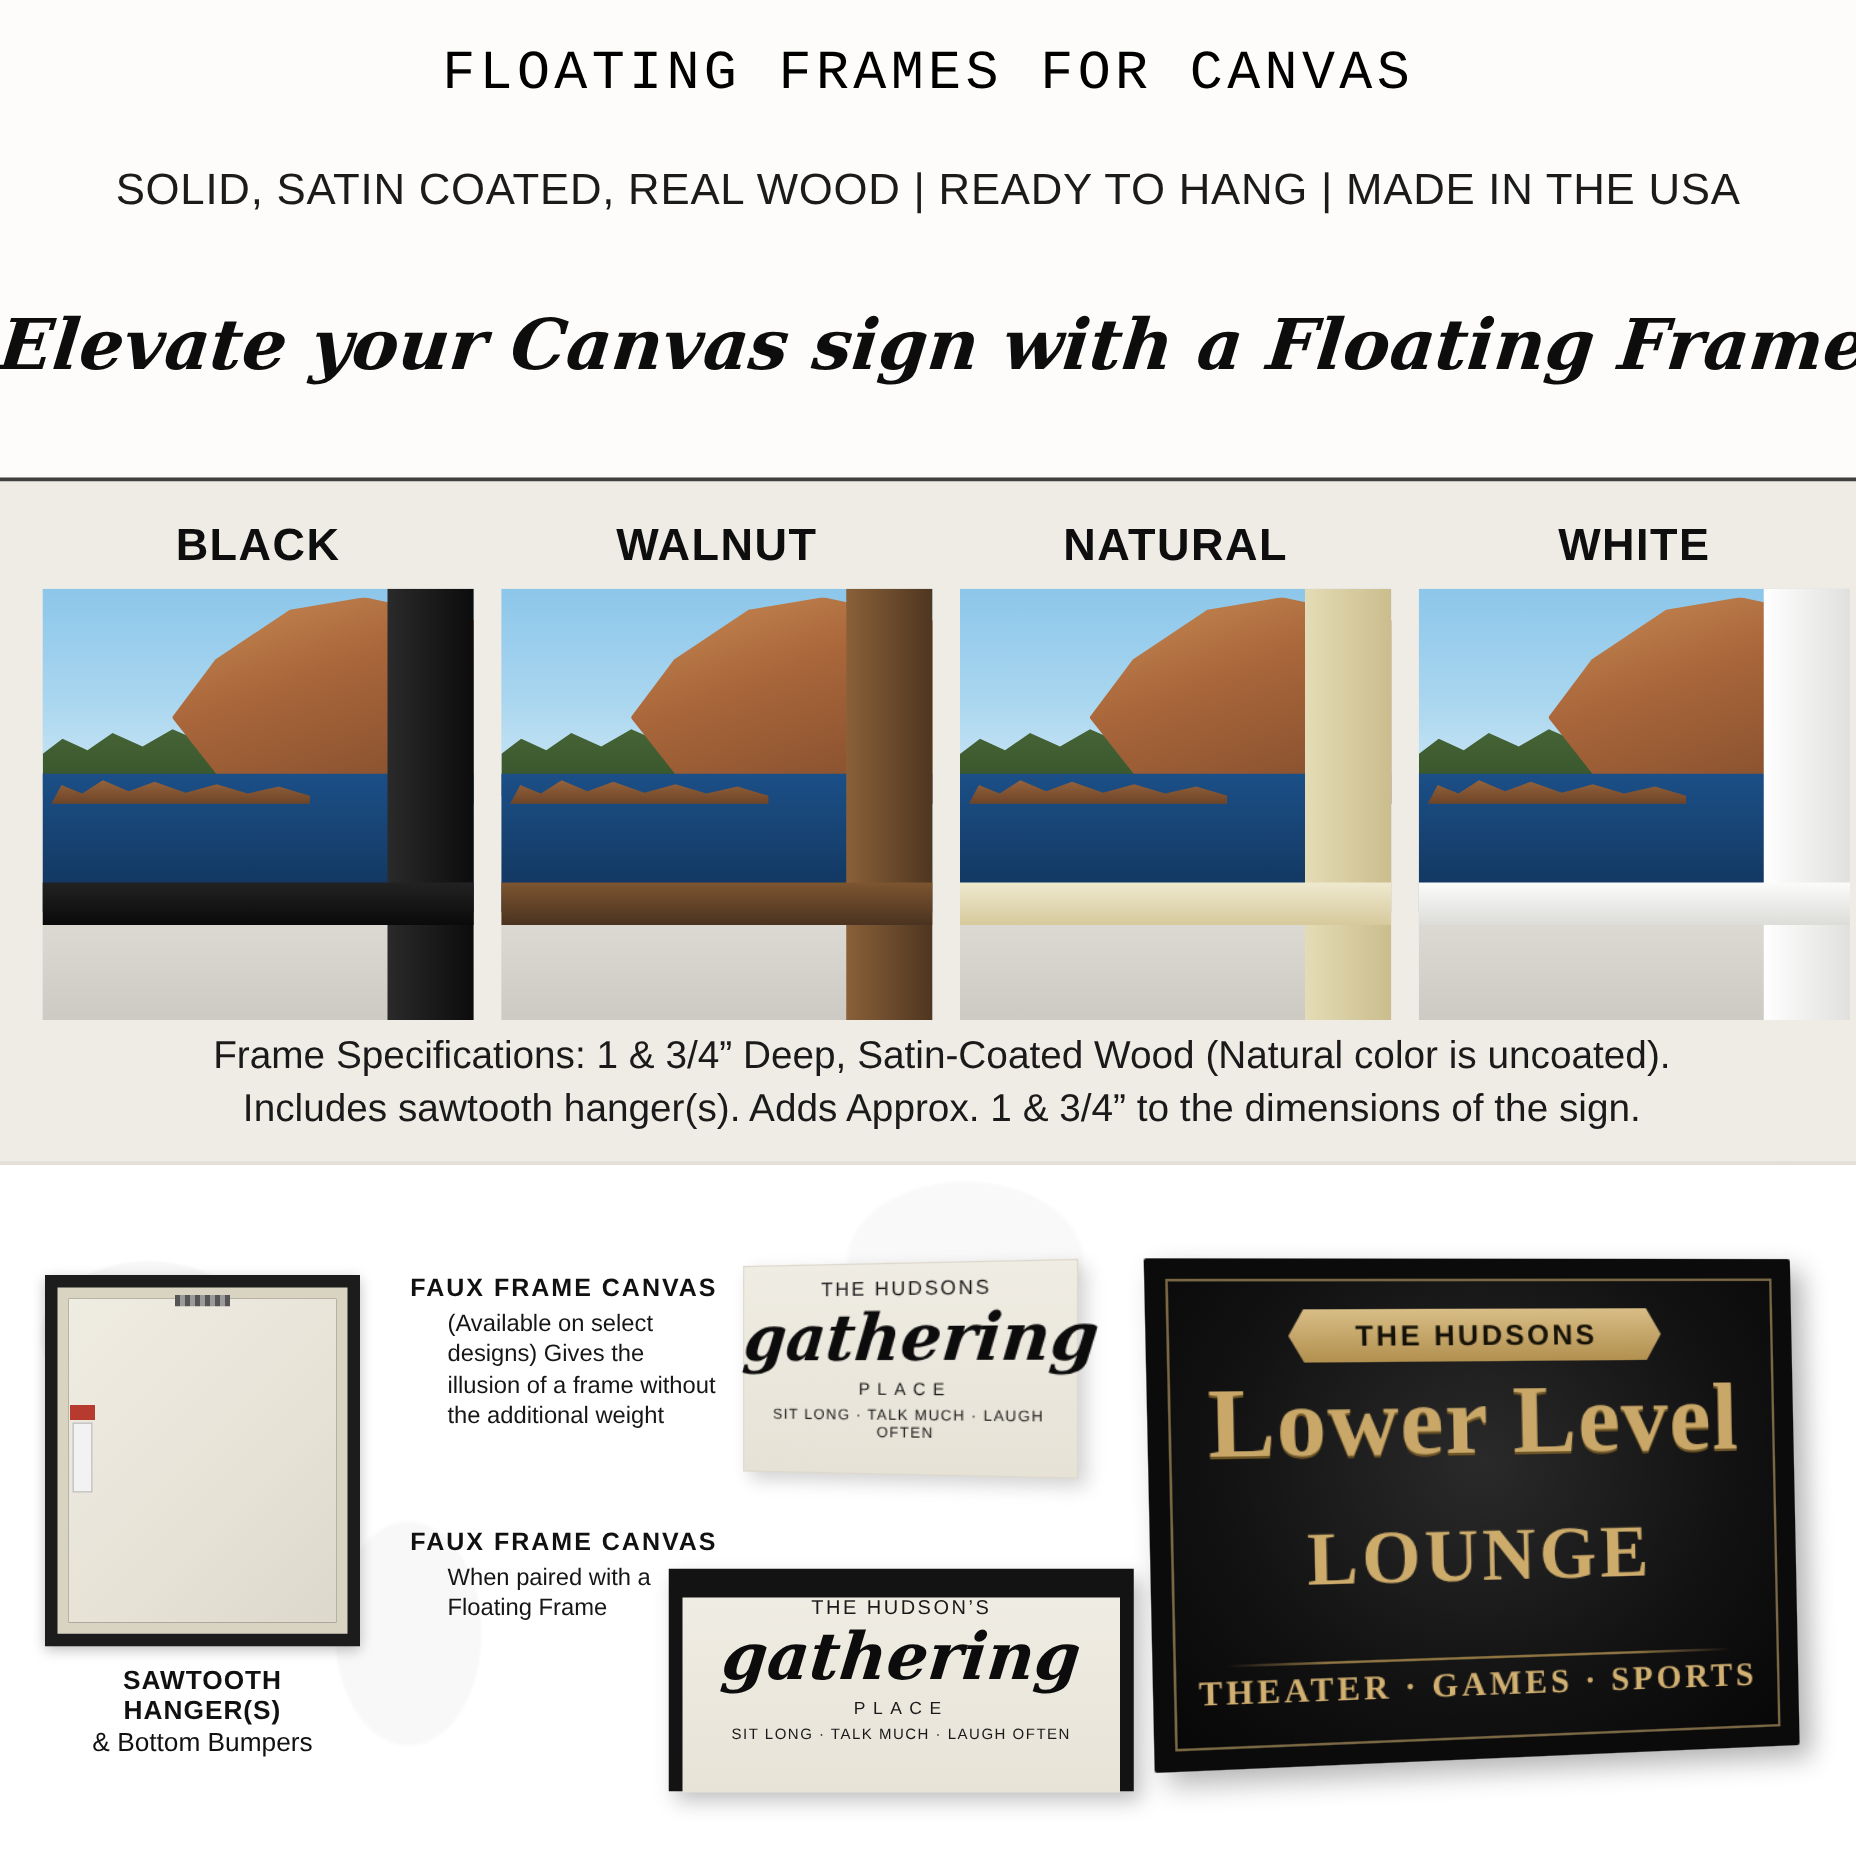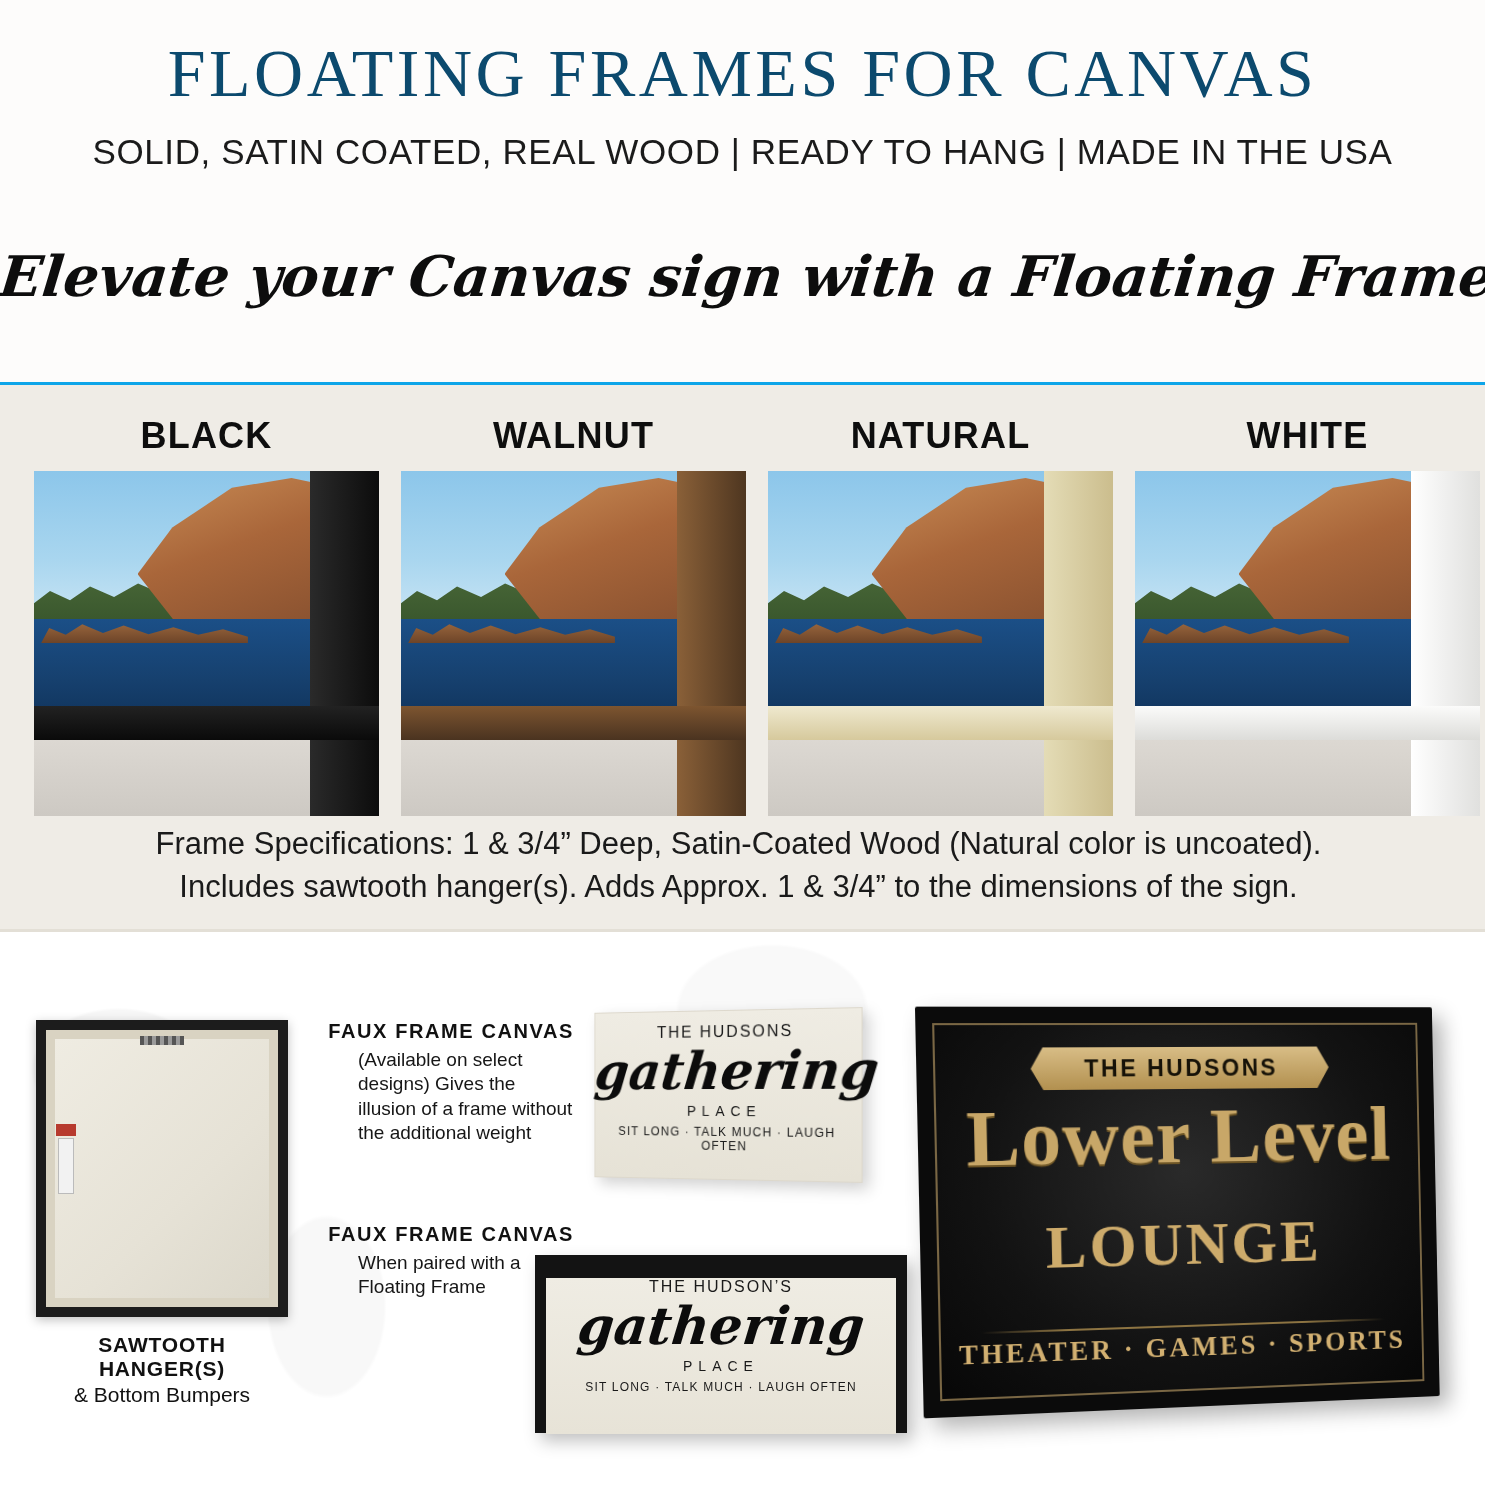--- a/index.html
+++ b/index.html
@@ -32,24 +32,24 @@
   }
 
   
   .header {
     position: absolute; left: 0; top: 0; width: 1485px; height: 382px;
     background: #fdfcfb;
   }
   .title {
     position: absolute; left: 0; top: 34px; width: 1485px;
     text-align: center;
-    font-family: Liberation Serif, serif;
-    font-size: 68px;
+    font-family: Liberation Mono, monospace;
+    font-size: 44px;
     letter-spacing: 3.5px;
-    color: #0c4a6e;
+    color: #000000;
     white-space: nowrap;
   }
   .subtitle {
     position: absolute; left: 0; top: 132px; width: 1485px;
     text-align: center;
     font-family: "Liberation Sans", sans-serif;
     font-size: 35px;
     letter-spacing: 0.6px;
     color: #1b1b1b;
     white-space: nowrap;
@@ -63,21 +63,21 @@
     font-size: 56px;
     color: #0d0d0d;
     white-space: nowrap;
     transform: skewX(-6deg);
   }
 
   
   .band {
     position: absolute; left: 0; top: 382px; width: 1485px; height: 550px;
     background: #efece6;
-    border-top: 3px solid #0ea5e9;
+    border-top: 3px solid #404040;
     border-bottom: 3px solid #e3dfd6;
   }
   .swatches {
     position: absolute; left: 34px; top: 30px; width: 1417px; height: 400px;
     display: flex; gap: 22px;
   }
   .swatch { width: 345px; }
   .swatch-label {
     text-align: center;
     font-size: 36px;
@@ -106,21 +106,21 @@
   .rocks { position:absolute; left:2%; top:41%; width:60%; height:9%;
            background: linear-gradient(180deg,#b07848,#6d4428);
            clip-path: polygon(0% 100%, 4% 50%, 12% 72%, 20% 38%, 30% 66%, 40% 42%, 52% 70%, 64% 48%, 76% 72%, 88% 54%, 100% 78%, 100% 100%); }
   .table { position:absolute; left:0; bottom:0; width:100%; height:25%;
            background: linear-gradient(180deg,#dedad4 0%, #cdc9c3 100%); }
   
   .fr-right { position:absolute; right:0; top:0; width:20%; height:100%; }
   .fr-bottom { position:absolute; left:0; bottom:22%; width:100%; height:10%; }
 
   .spec {
-    position: absolute; left: 30px; top: 438px; width: 1417px;
+    position: absolute; left: 45px; top: 438px; width: 1417px;
     text-align: center;
     font-size: 31px;
     line-height: 1.38;
     color: #1a1a1a;
   }
 
   
   .lower { position: absolute; left: 0; top: 935px; width: 1485px; height: 550px; }
 
   .back-canvas {

